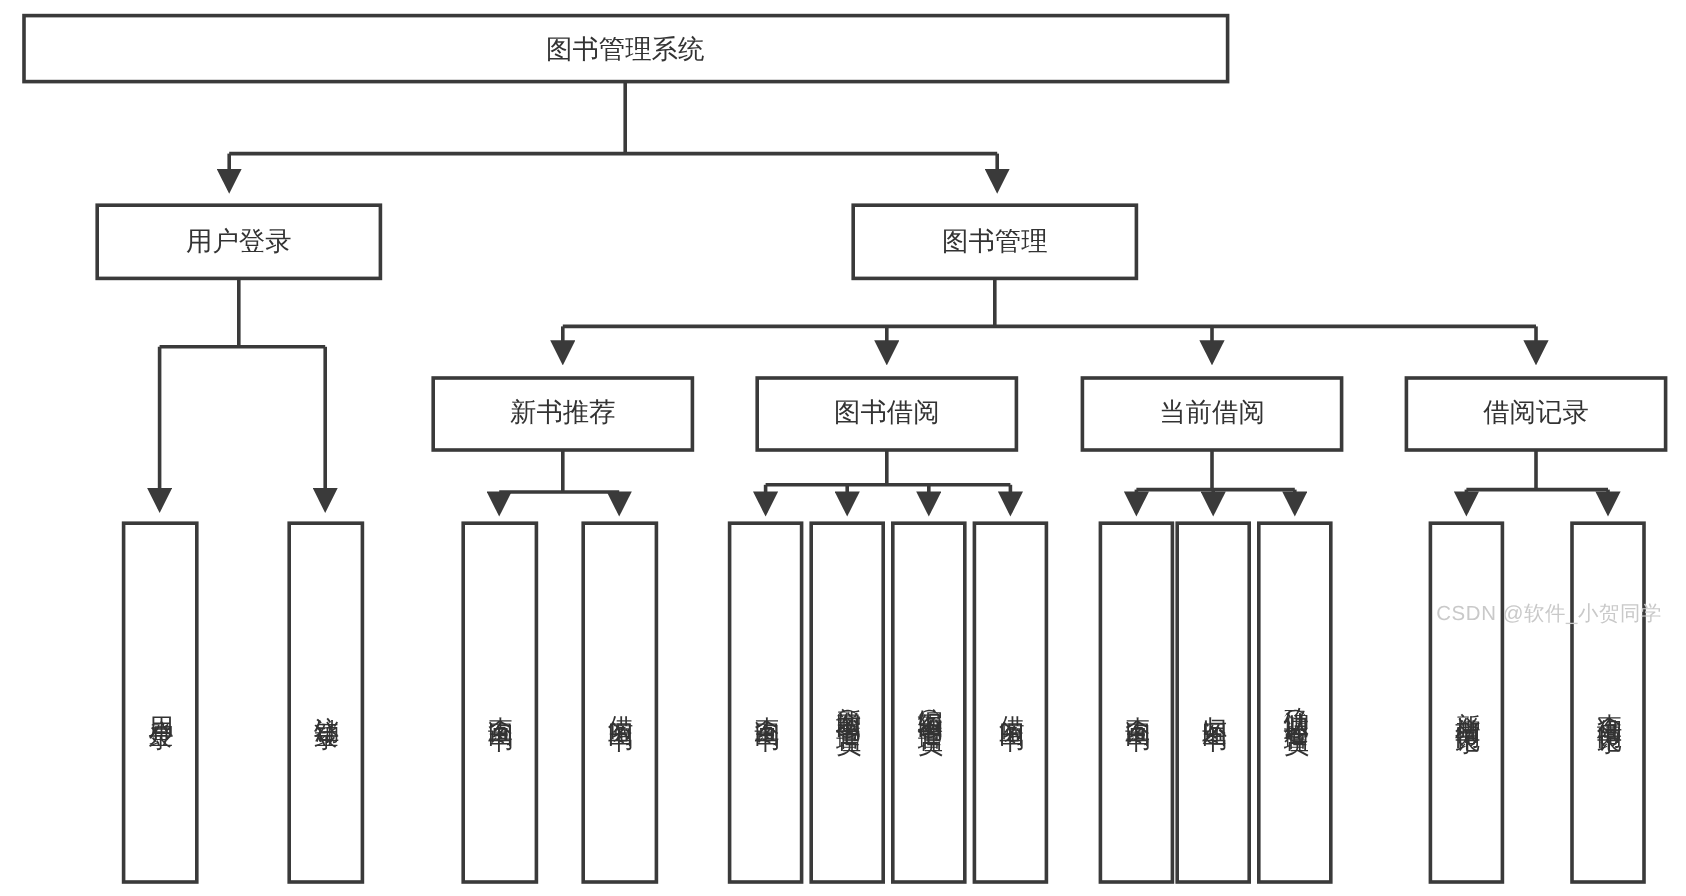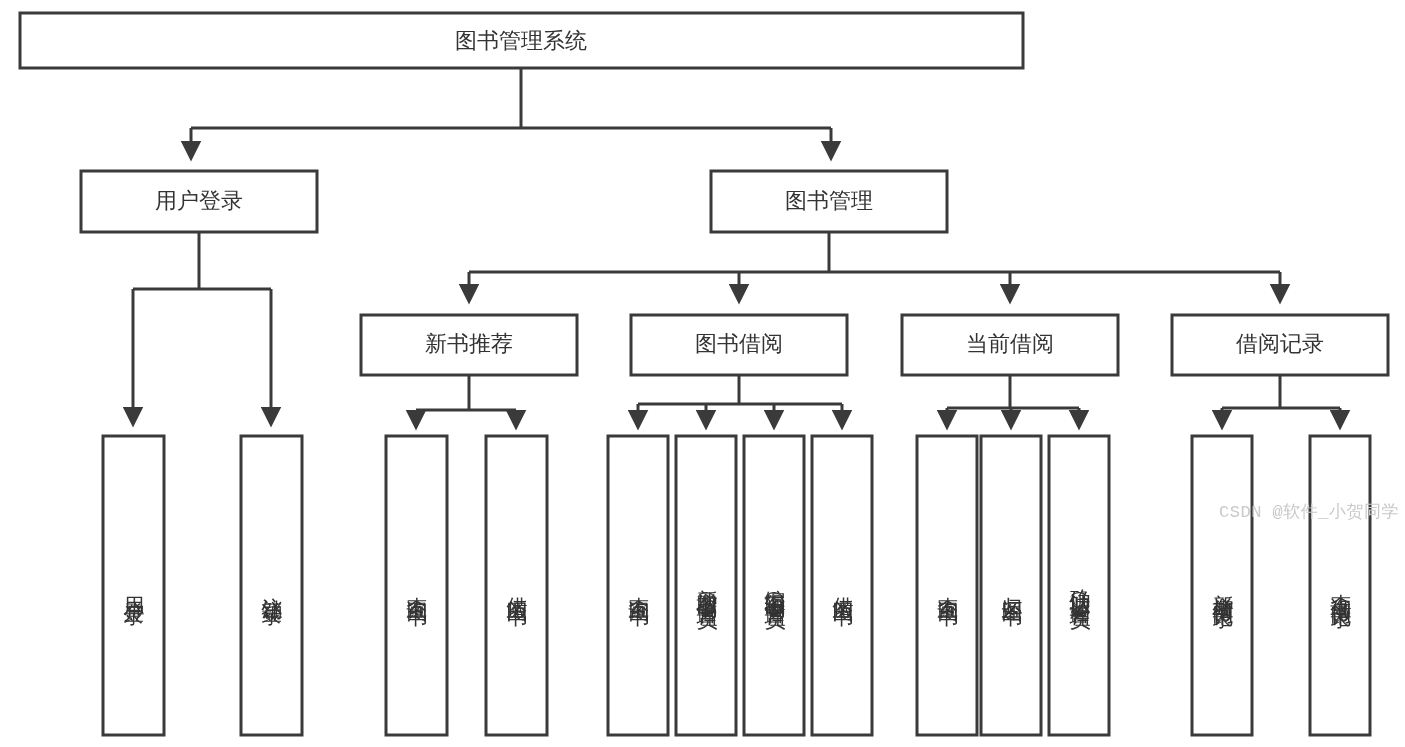--- a/index.html
+++ b/index.html
@@ -54,23 +54,23 @@
     stroke-width: 3;
     fill: none;
     stroke-linecap: butt;
   }
   .arrow-head {
     fill: #3a3a3a;
     stroke: none;
   }
   .watermark {
     position: absolute;
-    right: 6px;
+    right: 20px;
     bottom: 6px;
-    font-family: Liberation Mono, monospace;
+    font-family: Liberation Sans, sans-serif;
     font-size: 17px;
     color: #c9c9c9;
     white-space: nowrap;
     pointer-events: none;
     letter-spacing: 0.5px;
     margin-left: 12px;
   }
 </style>
 </head>
 <body>

